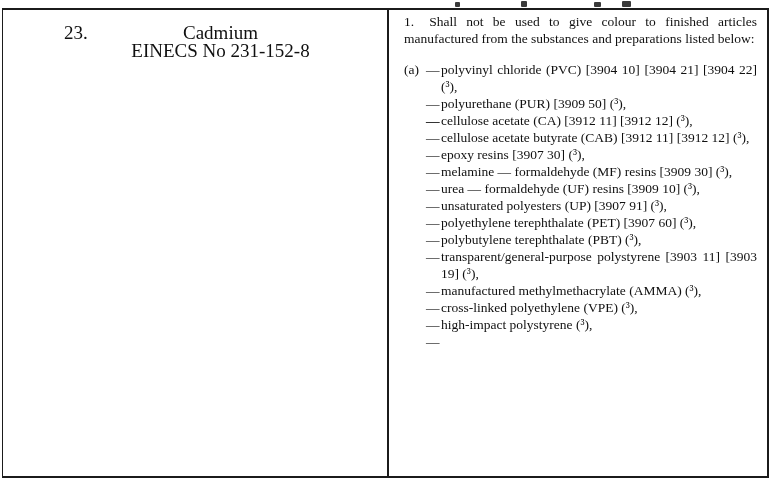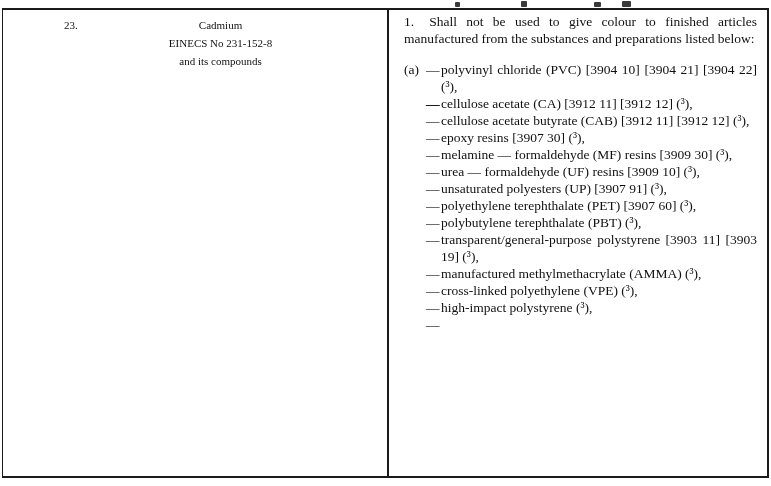--- a/index.html
+++ b/index.html
@@ -26,22 +26,22 @@
     background:#1b1b1b;
   }
   .fragment {
     position:absolute;
     background:#3a3a3a;
     border-radius:1px;
   }
   
   .entry {
     position:absolute;
-    left:64px; top:16px; width:290px;
-    font-size:11px; line-height:18px;
+    left:64px; top:24px; width:290px;
+    font-size:19px; line-height:18px;
   }
   .entry .num { position:absolute; left:0; top:0; }
   .entry .lines { margin-left:23px;text-align:center; }
   
   .col-right {
     position:absolute;
     left:404px; top:13px; width:353px;
     font-size:13.5px; line-height:17px;
   }
   .para { text-align:justify; }
@@ -66,37 +66,37 @@
   <span class="fragment" style="left:622px; top:1px; width:9px; height:6px;"></span>
 
   <div class="frame"></div>
   <div class="divider"></div>
 
   <div class="entry">
     <span class="num">23.</span>
     <div class="lines">
       <div>Cadmium</div>
       <div>EINECS No 231-152-8</div>
-      <div>and its compounds</div>
     </div>
   </div>
 
   <div class="col-right">
     <div class="para">
       <span class="pnum">1.</span><span>Shall not be used to give colour to finished articles manufactured from the substances and preparations listed below:</span>
     </div>
 
     <div class="list">
       <div class="li">
         <span class="alabel">(a)</span>
         <span class="dash">—</span>
         <span>polyvinyl chloride (PVC) [3904 10] [3904 21] [3904 22] (³),</span>
       </div>
       <div class="li">
         <span class="dash">—</span>
+        <span>polyurethane (PUR) [3909 50] (³),</span>
       </div>
       <div class="li">
         <span class="dash">—</span>
       </div>
       <div class="li">
         <span class="dash">—</span>
         <span>cellulose acetate (CA) [3912 11] [3912 12] (³),</span>
       </div>
       <div class="li">
         <span class="dash">—</span>

